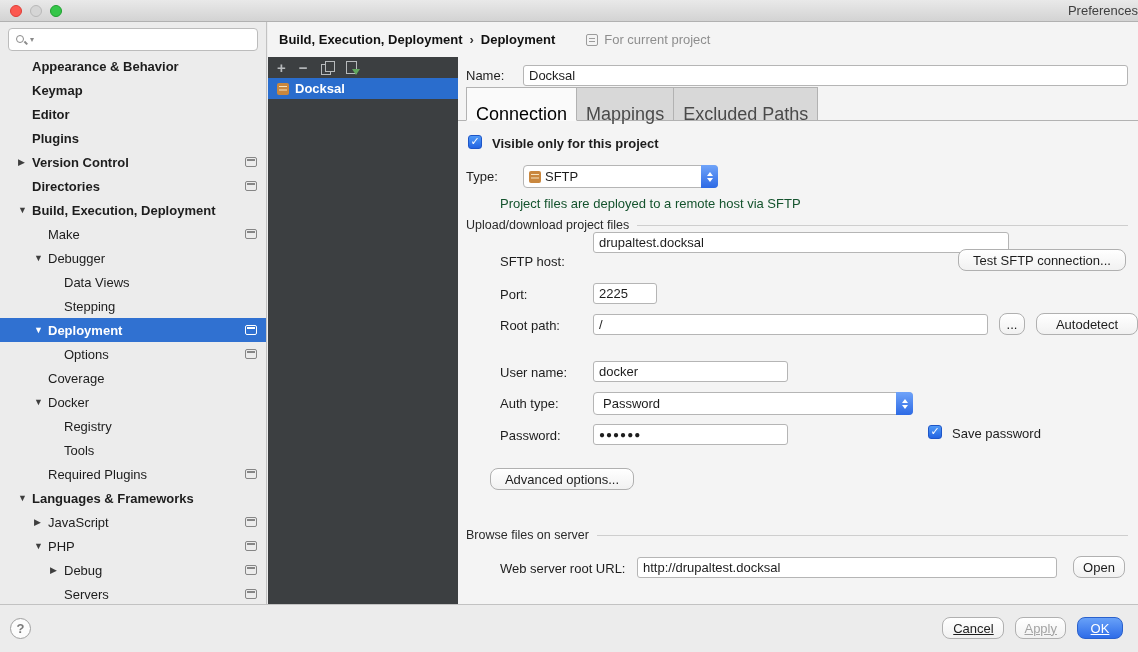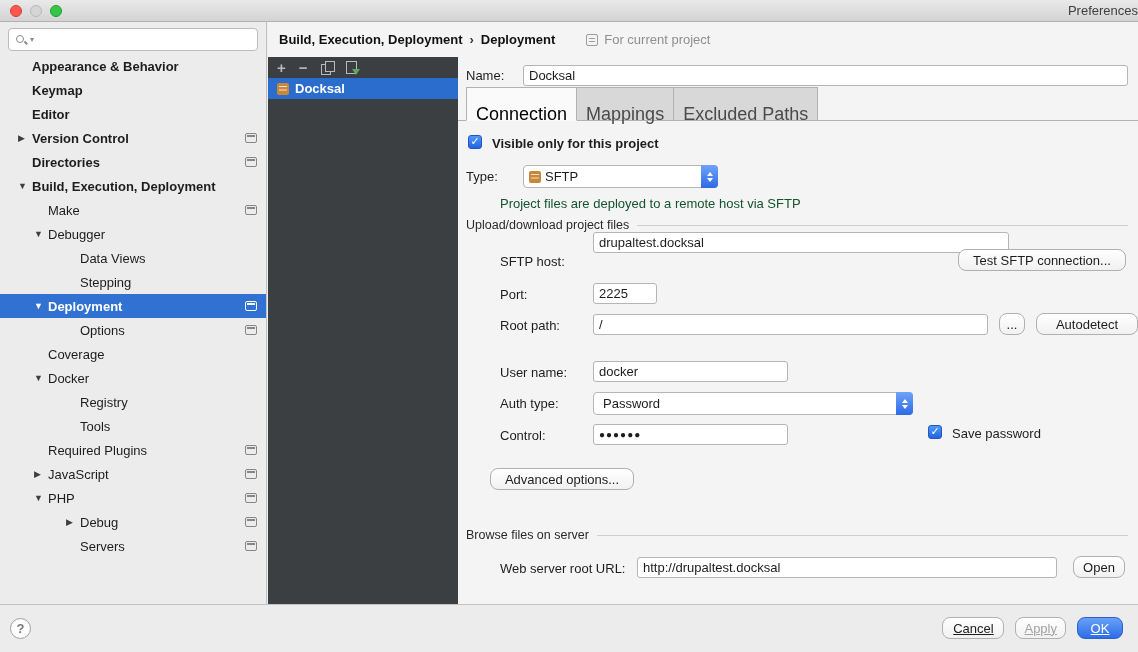--- a/index.html
+++ b/index.html
@@ -30,21 +30,21 @@
                  border:1.5px solid #8a8a8a; border-radius:50%; }
   .mag::after  { content:""; position:absolute; left:8.5px; top:8px; width:4px; height:1.5px;
                  background:#8a8a8a; transform:rotate(45deg); }
   .search-caret { font-size:8px; color:#8a8a8a; }
   .search-input { flex:1; border:none; outline:none; height:18px; font:13px "Liberation Sans","DejaVu Sans",sans-serif; background:transparent; }
 
   .tree { }
   .trow { display:flex; align-items:center; height:24px; cursor:default; }
   .trow.lvl0 { padding-left:18px; }
   .trow.lvl1 { padding-left:34px; }
-  .trow.lvl2 { padding-left:66px; }
+  .trow.lvl2 { padding-left:50px; }
   .arrow { flex:0 0 14px; width:14px; font-size:9px; color:#3e3e3e; line-height:24px; }
   .arrow.exp::before { content:"▼"; }
   .arrow.col::before { content:"▶"; }
   .trow .lbl { white-space:nowrap; }
   .trow.bold .lbl { font-weight:bold; }
   .trow.sel { background:#3071d1; }
   .trow.sel .lbl, .trow.sel .arrow { color:#fff; }
   .proj-ico { margin-left:auto; margin-right:9px; width:12px; height:10px;
               border:1px solid #868686; border-radius:2px; position:relative; flex:0 0 12px; }
   .proj-ico::after { content:""; position:absolute; left:1px; right:1px; top:1px; height:2px; background:#868686; }
@@ -154,20 +154,24 @@
       </div>
       <div class="trow lvl0 bold">
         <span class="arrow"></span>
         <span class="lbl">Keymap</span>
       </div>
       <div class="trow lvl0 bold">
         <span class="arrow"></span>
         <span class="lbl">Editor</span>
       </div>
       <div class="trow lvl0 bold">
+        <span class="arrow"></span>
+        <span class="lbl">Plugins</span>
+      </div>
+      <div class="trow lvl0 bold">
         <span class="arrow col"></span>
         <span class="lbl">Version Control</span>
         <span class="proj-ico"></span>
       </div>
       <div class="trow lvl0 bold">
         <span class="arrow"></span>
         <span class="lbl">Directories</span>
         <span class="proj-ico"></span>
       </div>
       <div class="trow lvl0 bold">
@@ -214,20 +218,24 @@
         <span class="lbl">Registry</span>
       </div>
       <div class="trow lvl2">
         <span class="arrow"></span>
         <span class="lbl">Tools</span>
       </div>
       <div class="trow lvl1">
         <span class="arrow"></span>
         <span class="lbl">Required Plugins</span>
         <span class="proj-ico"></span>
+      </div>
+      <div class="trow lvl0 bold">
+        <span class="arrow exp"></span>
+        <span class="lbl">Languages &amp; Frameworks</span>
       </div>
       <div class="trow lvl1">
         <span class="arrow col"></span>
         <span class="lbl">JavaScript</span>
         <span class="proj-ico"></span>
       </div>
       <div class="trow lvl1">
         <span class="arrow exp"></span>
         <span class="lbl">PHP</span>
         <span class="proj-ico"></span>
@@ -315,21 +323,21 @@
 
     <span class="flabel" style="left:42px; top:339px;">Auth type:</span>
     <div class="combo" style="left:135px; top:335px; width:320px;">
       <span class="cval">Password</span>
       <span class="stepper">
         <span class="stp-up"></span>
         <span class="stp-dn"></span>
       </span>
     </div>
 
-    <span class="flabel" style="left:42px; top:371px;">Control:</span>
+    <span class="flabel" style="left:42px; top:371px;">Password:</span>
     <input class="field" style="left: 135px; top: 367px; width: 195px; letter-spacing: 1px; font-size: 10px; line-height: 19px;" value="●●●●●●">
     <span class="cb" style="left:470px; top:368px;"></span>
     <span class="flabel" style="left:494px; top:369px;">Save password</span>
 
     <button class="btn" style="left:32px; top:411px; width:144px;">Advanced options...</button>
 
     <div class="sect" style="top:471px;">
       <span class="stitle">Browse files on server</span>
       <span class="sline"></span>
     </div>

